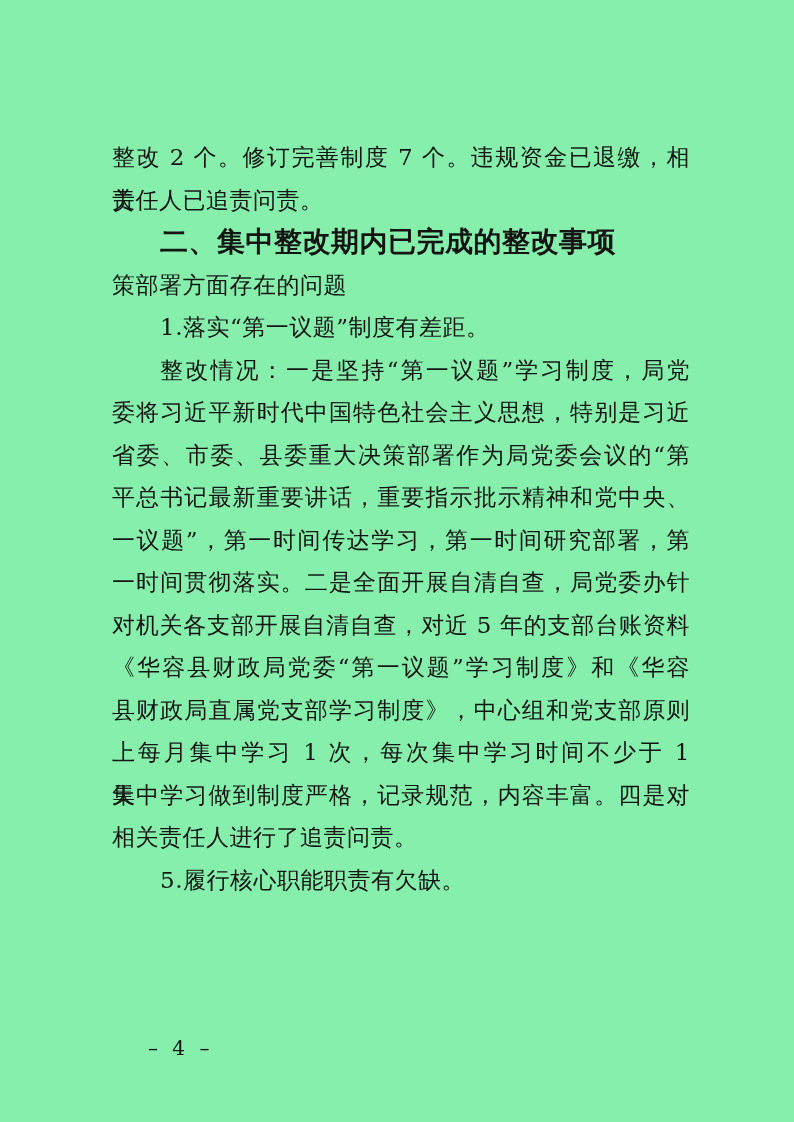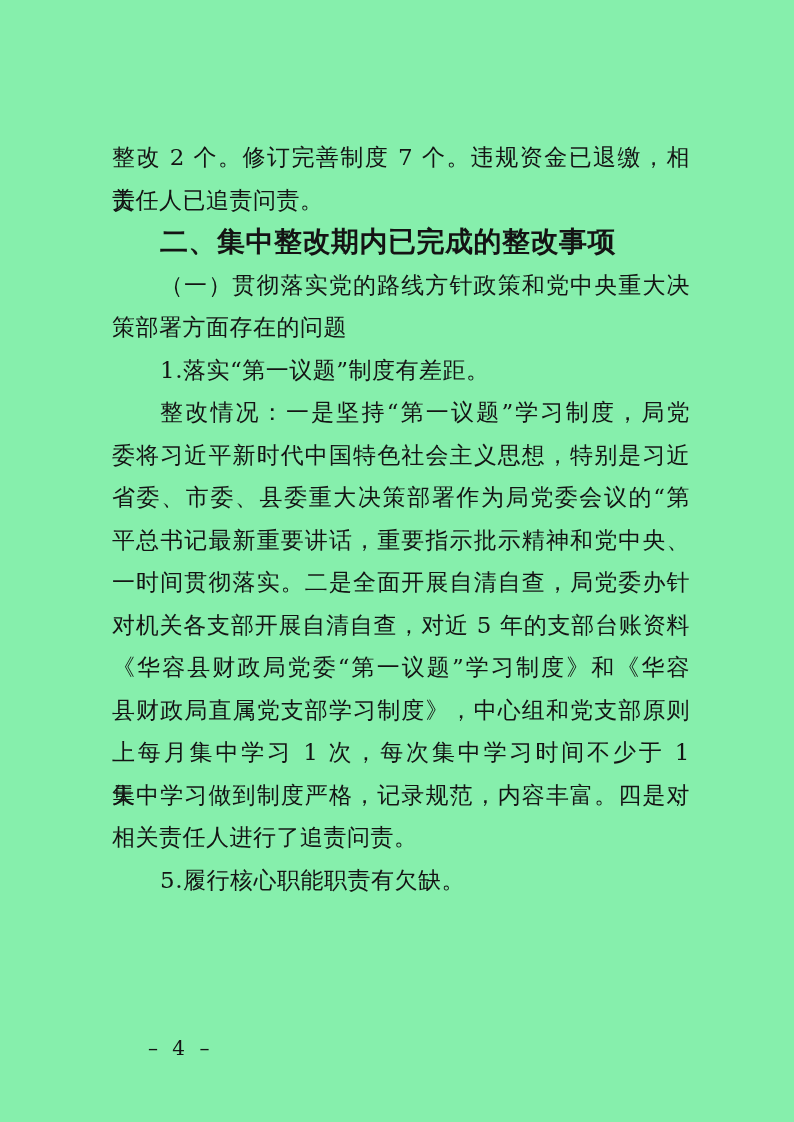--- a/index.html
+++ b/index.html
@@ -53,27 +53,27 @@
   }
 </style>
 </head>
 <body>
 
 <div class="page">
   <div class="textblock">
     <div class="line j">整改 2 个。修订完善制度 7 个。违规资金已退缴，相关</div>
     <div class="line">责任人已追责问责。</div>
     <div class="line heading ind">二、集中整改期内已完成的整改事项</div>
-    <div class="line kai ind j">（一）贯彻落实党的路线方针政策和党中央重大决</div>
     <div class="line kai">策部署方面存在的问题</div>
     <div class="line ind">1.落实“第一议题”制度有差距。</div>
     <div class="line ind j">整改情况：一是坚持“第一议题”学习制度，局党</div>
     <div class="line j">委将习近平新时代中国特色社会主义思想，特别是习近</div>
     <div class="line j">省委、市委、县委重大决策部署作为局党委会议的“第</div>
     <div class="line j">平总书记最新重要讲话，重要指示批示精神和党中央、</div>
+    <div class="line j">一议题”，第一时间传达学习，第一时间研究部署，第</div>
     <div class="line j">一时间贯彻落实。二是全面开展自清自查，局党委办针</div>
     <div class="line j">对机关各支部开展自清自查，对近 5 年的支部台账资料</div>
     <div class="line j">《华容县财政局党委“第一议题”学习制度》和《华容</div>
     <div class="line j">县财政局直属党支部学习制度》，中心组和党支部原则</div>
     <div class="line j">上每月集中学习 1 次，每次集中学习时间不少于 1 天，</div>
     <div class="line j">集中学习做到制度严格，记录规范，内容丰富。四是对</div>
     <div class="line">相关责任人进行了追责问责。</div>
     <div class="line ind">5.履行核心职能职责有欠缺。</div>
   </div>
   <div class="footer">– 4 –</div>

